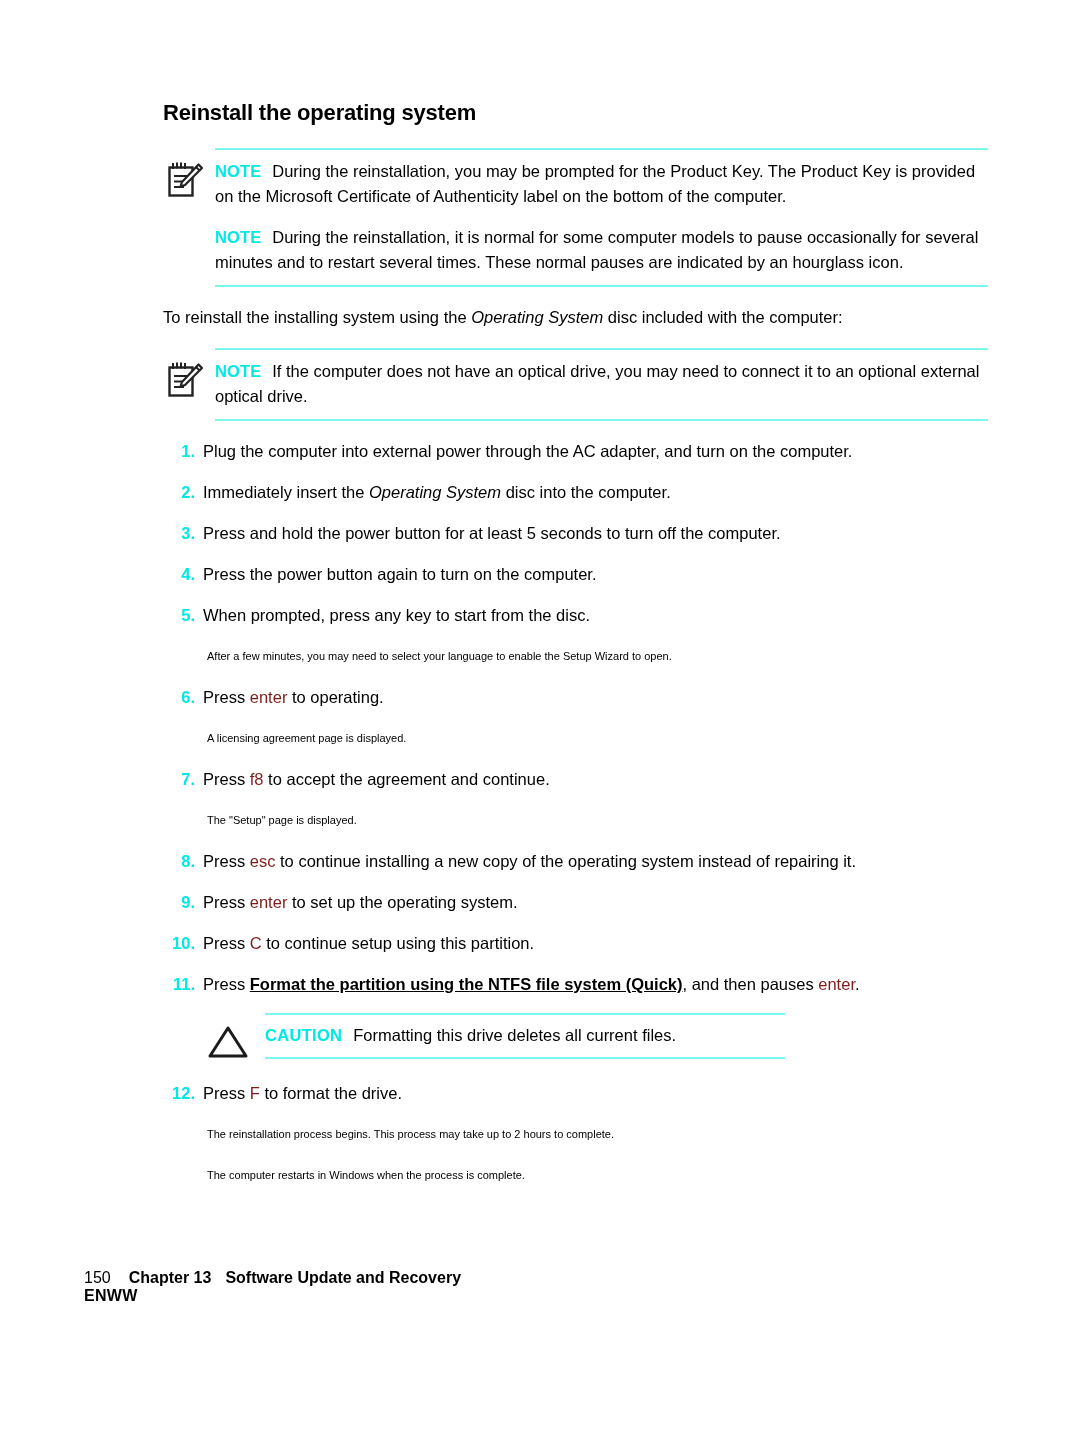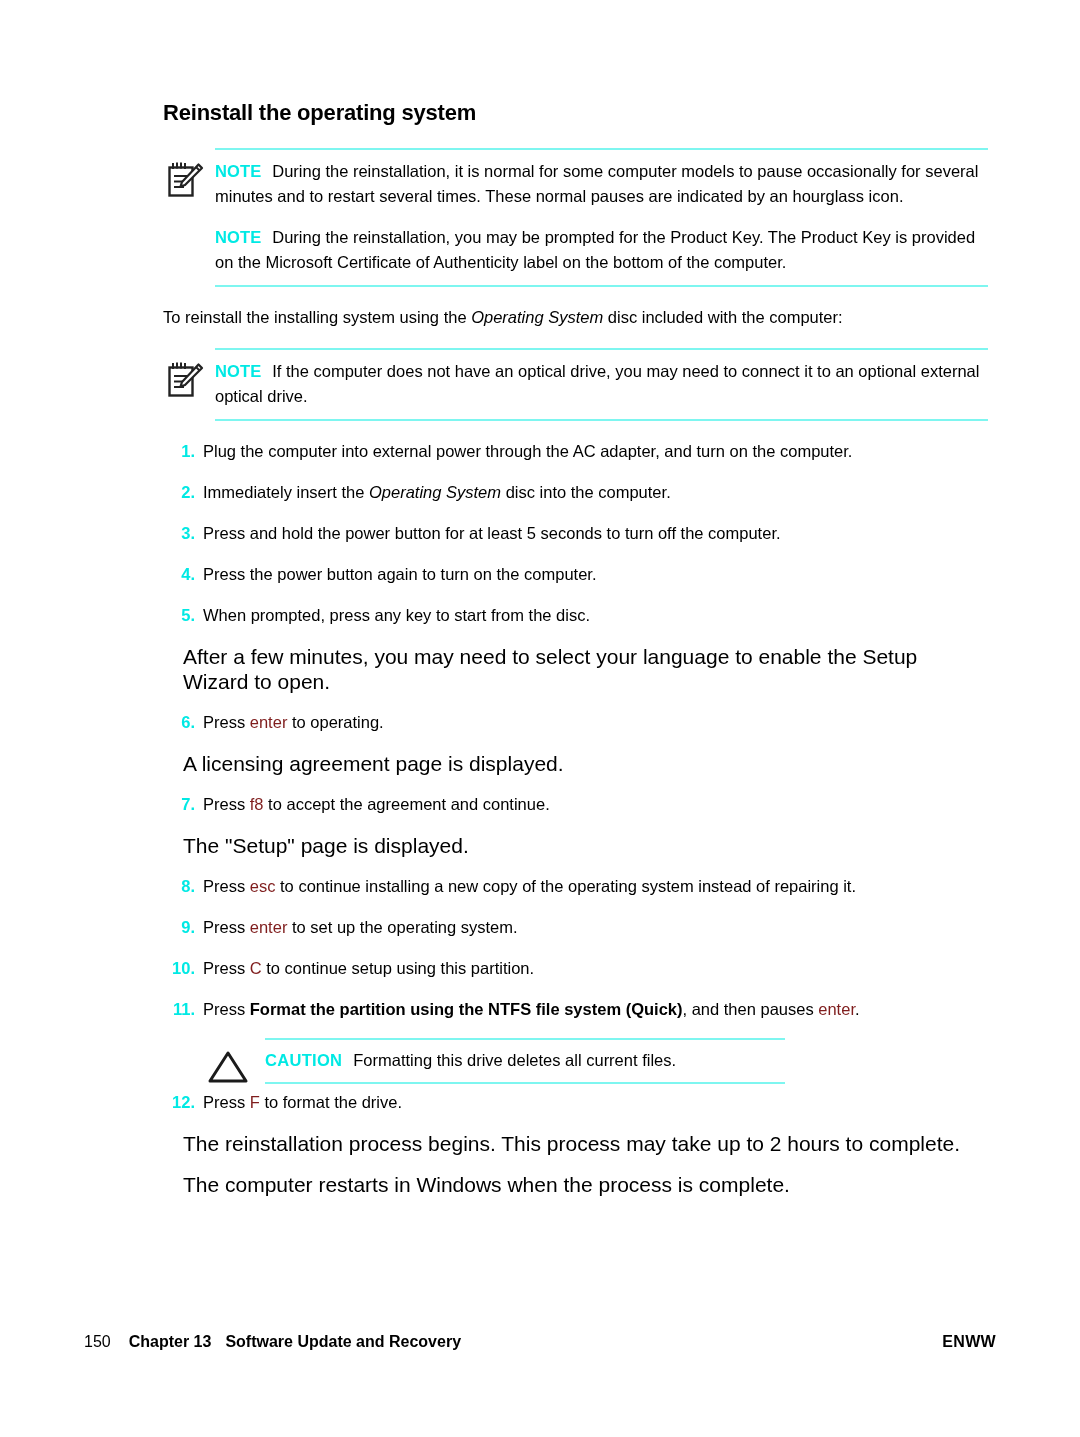--- a/index.html
+++ b/index.html
@@ -65,21 +65,21 @@
   }
   .tag-caution {
     color: #00e9e4;
     font-weight: bold;
     letter-spacing: 0.3px;
   }
   .gap { display: inline-block; width: 11px; }
 
   
   .admon.caution {
-    margin: 14px 0 6px 40px;
+    margin: 14px 0 22px 40px;
     padding-left: 62px;
     width: 520px;
   }
   .admon.caution .admon-icon {
     left: 2px;
     top: 10px;
     width: 46px;
     height: 38px;
   }
   .admon.caution .admon-body { padding: 8px 0 9px 0; }
@@ -104,39 +104,40 @@
     position: absolute;
     left: 0;
     top: 0;
     width: 32px;
     text-align: right;
     color: #00e9e4;
     font-weight: bold;
   }
   .step-text { display: block; }
   .sub-p {
-    margin: 0 0 16px 20px;
-    font-size: 21px;
+    margin: 0 0 16px 44px;
+    font-size: 11px;
     line-height: 25px;
   }
 
   .key { color: #7f1d1d; }
   .it { font-style: italic; }
-  .bd { font-weight: bold; }
+  .bd { font-weight: bold; text-decoration: underline; }
 
   
   .footer {
     position: absolute;
     left: 84px;
     right: 84px;
-    top: 1333px;
+    top: 1269px;
     display: flex;
     justify-content: space-between;
     align-items: baseline;
     font-size: 16px;
+    flex-direction: column;
   }
   .footer-left { white-space: nowrap; }
   .footer-left .pg { margin-right: 18px; }
   .footer-left .chap { font-weight: bold; margin-right: 14px; }
   .footer-left .sect { font-weight: bold; }
   .footer-right { font-weight: bold; letter-spacing: 0.3px; }
 </style>
 </head>
 <body>
 
@@ -155,22 +156,22 @@
           <line x1="7" y1="27" x2="17" y2="27" stroke="#222222" stroke-width="2"></line>
           <line x1="6" y1="3" x2="6" y2="9" stroke="#222222" stroke-width="2"></line>
           <line x1="10" y1="2.5" x2="10" y2="8.5" stroke="#222222" stroke-width="2"></line>
           <line x1="14" y1="2.5" x2="14" y2="8.5" stroke="#222222" stroke-width="2"></line>
           <line x1="18" y1="3" x2="18" y2="9" stroke="#222222" stroke-width="2"></line>
           <path d="M31.5 4.5 L35 8 L18 25 L13.5 26.5 L15 22 Z" fill="#ffffff" stroke="#222222" stroke-width="2.2" stroke-linejoin="round"></path>
           <line x1="29" y1="7" x2="32.5" y2="10.5" stroke="#222222" stroke-width="2"></line>
         </svg>
       </span>
       <div class="admon-body">
+        <p><span class="tag-note">NOTE</span><span class="gap"></span><span>During the reinstallation, you may be prompted for the Product Key. The Product Key is provided on the Microsoft Certificate of Authenticity label on the bottom of the computer.</span></p>
         <p><span class="tag-note">NOTE</span><span class="gap"></span><span>During the reinstallation, it is normal for some computer models to pause occasionally for several minutes and to restart several times. These normal pauses are indicated by an hourglass icon.</span></p>
-        <p><span class="tag-note">NOTE</span><span class="gap"></span><span>During the reinstallation, you may be prompted for the Product Key. The Product Key is provided on the Microsoft Certificate of Authenticity label on the bottom of the computer.</span></p>
       </div>
     </div>
 
     <p class="body-p"><span>To reinstall the installing system using the </span><span class="it">Operating System</span><span> disc included with the computer:</span></p>
 
     <div class="admon">
       <span class="admon-icon">
         <svg viewBox="0 0 38 40" width="38" height="40" aria-hidden="true">
           <rect x="2.5" y="7.5" width="23" height="28" fill="#ffffff" stroke="#222222" stroke-width="2.4"></rect>
           <line x1="7" y1="16" x2="21" y2="16" stroke="#222222" stroke-width="2"></line>

